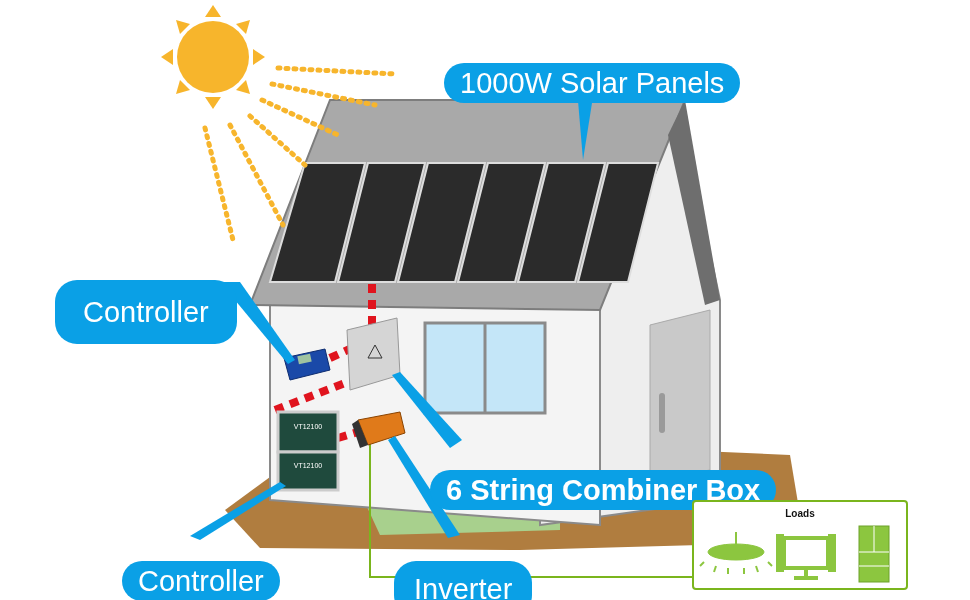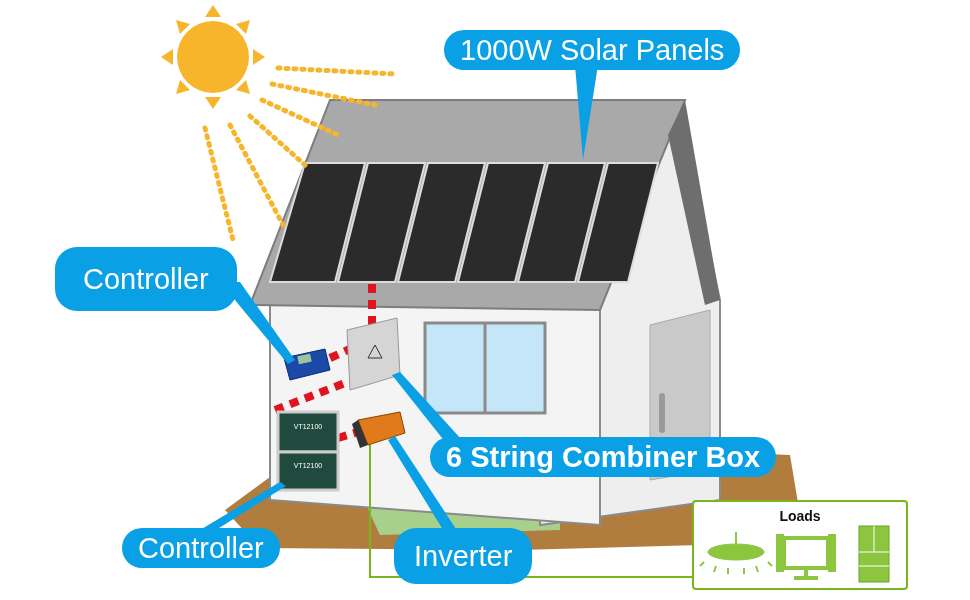--- a/index.html
+++ b/index.html
@@ -1,27 +1,27 @@
 <!DOCTYPE html>
 <html><head>
 <meta charset="utf-8">
 <style>
   html, body { margin: 0; padding: 0; background: #ffffff; }
   body { width: 970px; height: 600px; position: relative; overflow: hidden; font-family: "Liberation Sans", sans-serif; }
   svg.scene { position: absolute; left: 0; top: 0; }
   .label {
     position: absolute; background: #0aa0e6; color: #ffffff; border-radius: 22px;
     font-family: "Liberation Sans", sans-serif; font-size: 29px; line-height: 40px;
-    padding: 0 16px; white-space: nowrap; text-align: center;
+    padding: 0 16px; white-space: nowrap; text-align: center; margin-top: 33px;
   }
   .loads-box {
     position: absolute; left: 692px; top: 500px; width: 212px; height: 86px;
     border: 2px solid #7ab51d; border-radius: 4px; background: #ffffff;
   }
-  .loads-title { position: absolute; left: 0; right: 0; top: 6px; text-align: center; font-weight: bold; font-size: 14px; color: #111; }
+  .loads-title { position: absolute; left: 0; right: 0; top: 6px; text-align: center; font-weight: bold; font-size: 10px; color: #111; }
 </style>
 </head>
 <body>
 
 <svg class="scene" width="970" height="600" viewBox="0 0 970 600">
 
   <polygon points="225,510 300,455 560,445 790,455 800,515 700,545 520,550 260,548" fill="#b07d3f"></polygon>
   <polygon points="350,470 410,430 560,430 560,530 380,535" fill="#a8d08d"></polygon>
 
   <polygon points="540,300 680,110 720,300 720,500 540,525" fill="#eeeeee" stroke="#8a8a8a" stroke-width="2"></polygon>

